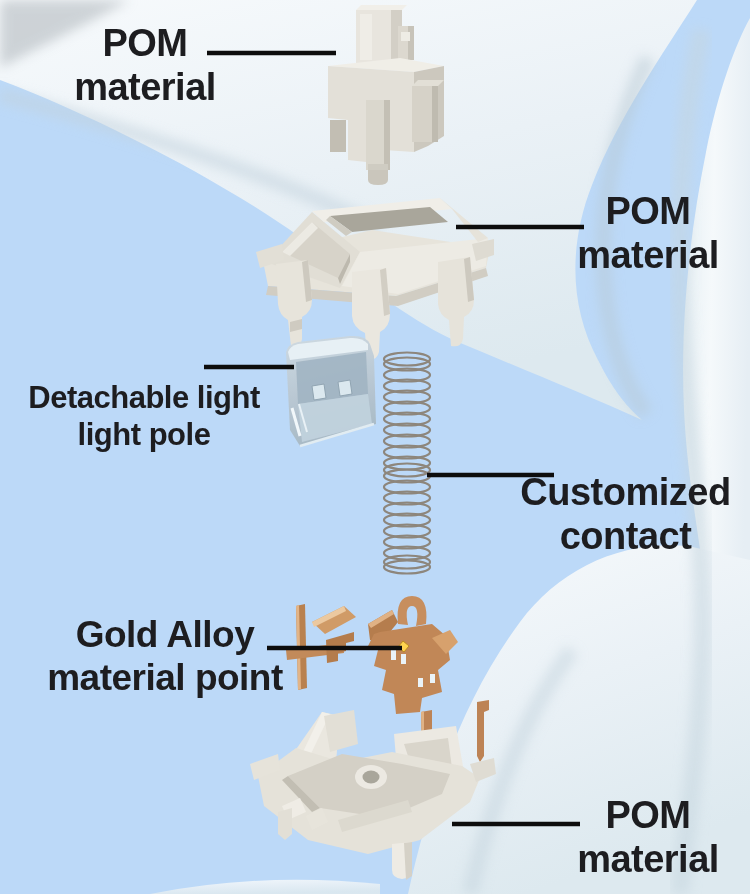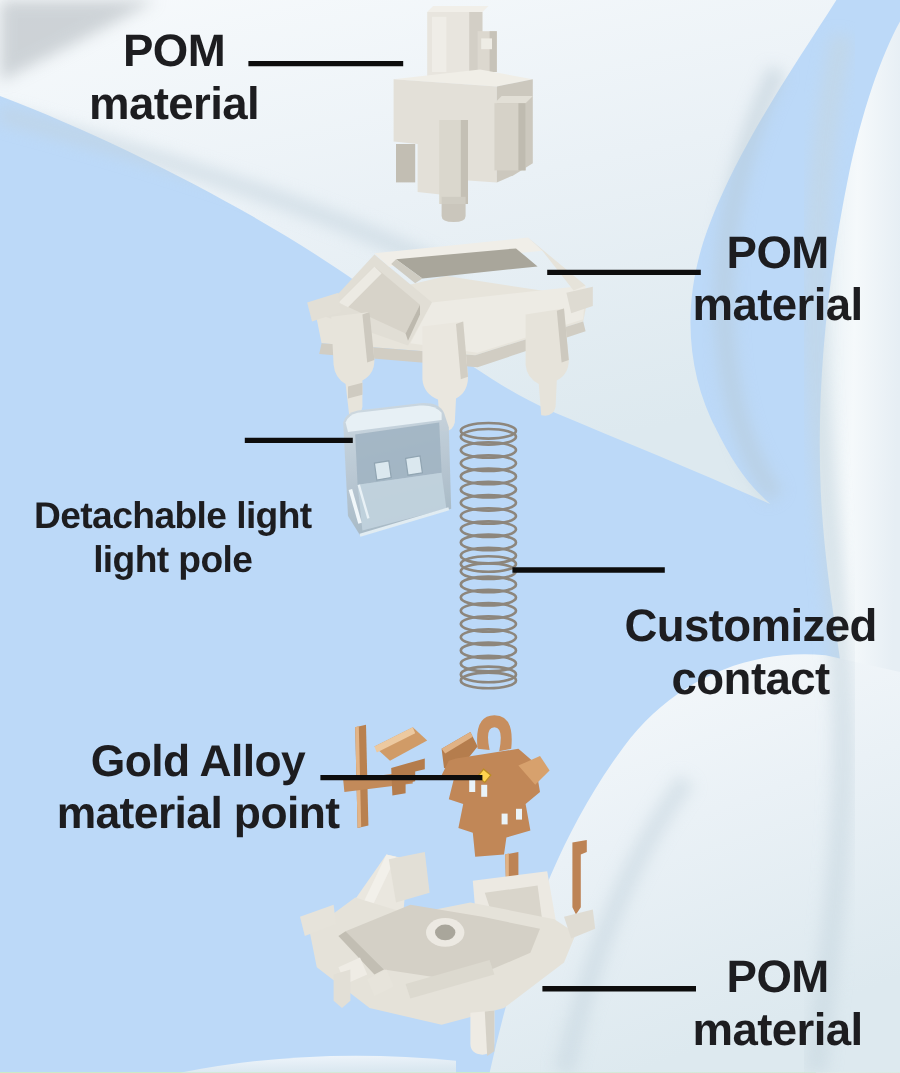--- a/index.html
+++ b/index.html
@@ -1,36 +1,36 @@
 <!DOCTYPE html>
 <html><head>
 <meta charset="utf-8">
 <style>
   html,body{margin:0;padding:0;background:#ffffff;}
   .stage{
     position:relative;
     width:750px;height:894px;
     overflow:hidden;
     font-family:"Liberation Sans", sans-serif;
-    background:#bef264;
+    background:#ef4444;
   }
   .scene{position:absolute;left:0;top:0;width:750px;height:894px;display:block;}
   .lbl{
     position:absolute;
     text-align:center;
     color:#1d1d20;
     font-weight:600;
     letter-spacing:-0.5px;
     line-height:1.16;
     white-space:nowrap;
   }
   #lbl-pom-stem   {left:55px;  top:21px;  width:180px; font-size:38px;}
   #lbl-pom-top    {left:563px; top:189px; width:170px; font-size:38px;}
-  #lbl-light-guide{left:14px;  top:379px; width:260px; font-size:31px; line-height:1.2;margin-top:32px;}
-  #lbl-spring     {left:518px; top:500px; width:215px; font-size:38px;}
+  #lbl-light-guide{left:14px;  top:379px; width:260px; font-size:31px; line-height:1.2;}
+  #lbl-spring     {left:518px; top:470px; width:215px; font-size:38px;}
   #lbl-contact    {left:35px;  top:614px; width:260px; font-size:37px;text-align:center;}
   #lbl-pom-bottom {left:563px; top:793px; width:170px; font-size:38px;}
 </style>
 </head>
 <body>
 
 <div class="stage">
 
   <svg class="scene" viewBox="0 0 750 894" aria-hidden="true">
     <defs>

